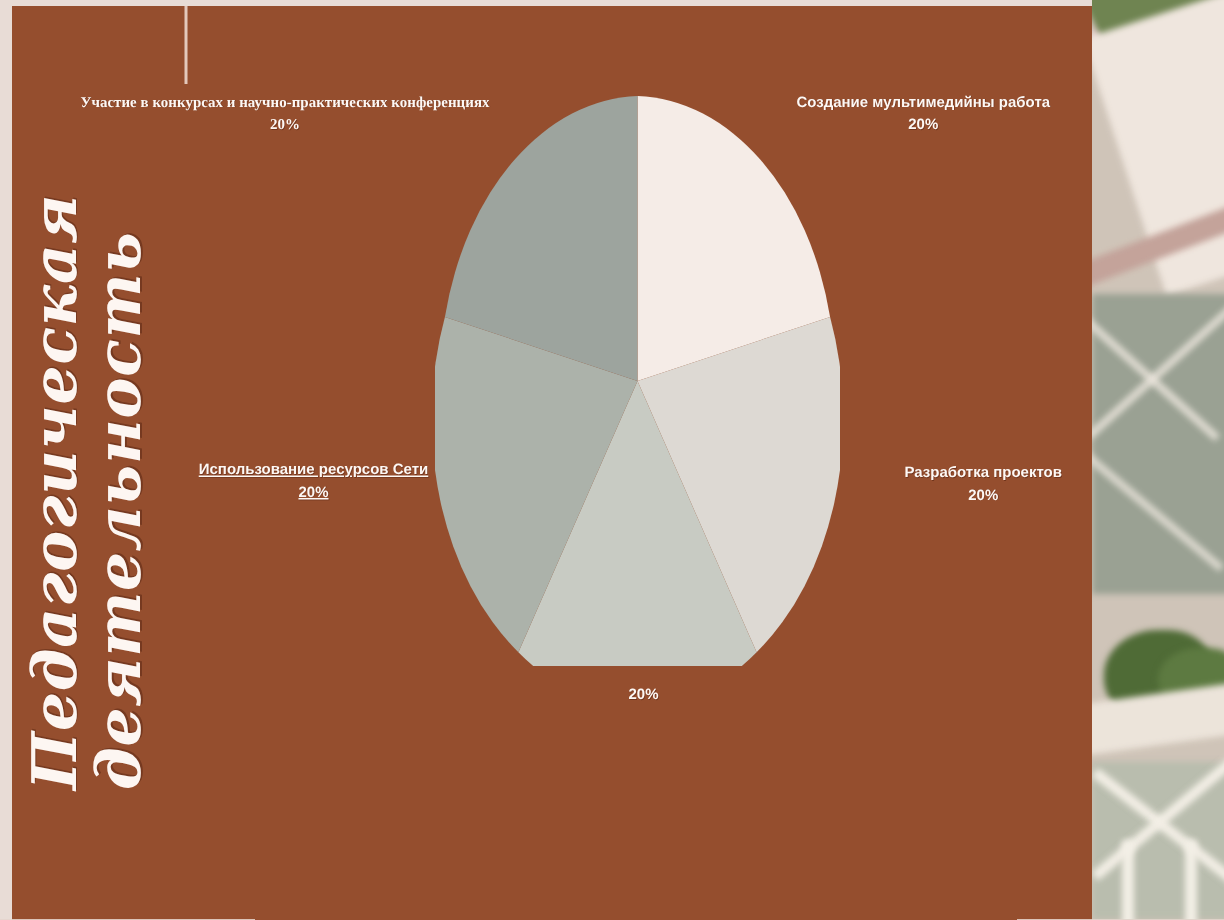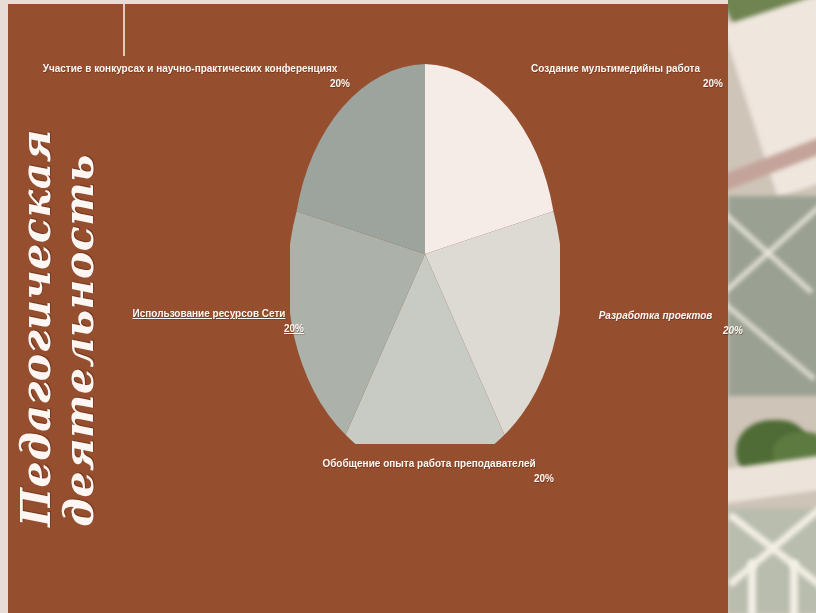--- a/index.html
+++ b/index.html
@@ -122,25 +122,25 @@
     position: absolute;
     color: #fdf8f5;
     font-family: "Liberation Sans", sans-serif;
     font-weight: 700;
     font-size: 10px;
     line-height: 1.45;
     text-align: center;
     text-shadow: 0.5px 0.5px 0 rgba(70,25,8,0.45);
     white-space: nowrap;
   }
-  .pie-label .pct { display: block; text-align: right; }
-
-  #label-konkurs    { left: 22px;  top: 58px;  width: 320px; }
+  .pie-label .pct { display: block; }
+
+  #label-konkurs    { left: 22px;  top: 58px;  width: 320px; font-family: Liberation Serif, serif; }
   #label-multimedia { left: 500px; top: 58px;  width: 215px; }
-  #label-proekty    { left: 560px; top: 305px; width: 175px; font-style: italic; }
+  #label-proekty    { left: 560px; top: 305px; width: 175px; }
   #label-obobshenie { left: 296px; top: 453px; width: 250px; }
   #label-resursy    { left: 106px; top: 303px; width: 190px; text-decoration: underline; }
 </style>
 </head>
 <body>
 
 <div id="slide">
 
   <div id="photo-panel">
     <div class="ph ph-pink"></div>
@@ -192,21 +192,20 @@
       <span>Создание мультимедийны работа</span>
       <span class="pct">20%</span>
     </div>
 
     <div class="pie-label" id="label-proekty">
       <span>Разработка проектов</span>
       <span class="pct">20%</span>
     </div>
 
     <div class="pie-label" id="label-obobshenie">
-      <span>Обобщение опыта работа преподавателей</span>
       <span class="pct">20%</span>
     </div>
 
     <div class="pie-label" id="label-resursy">
       <span>Использование ресурсов Сети</span>
       <span class="pct">20%</span>
     </div>
 
   </div>
 </div>

